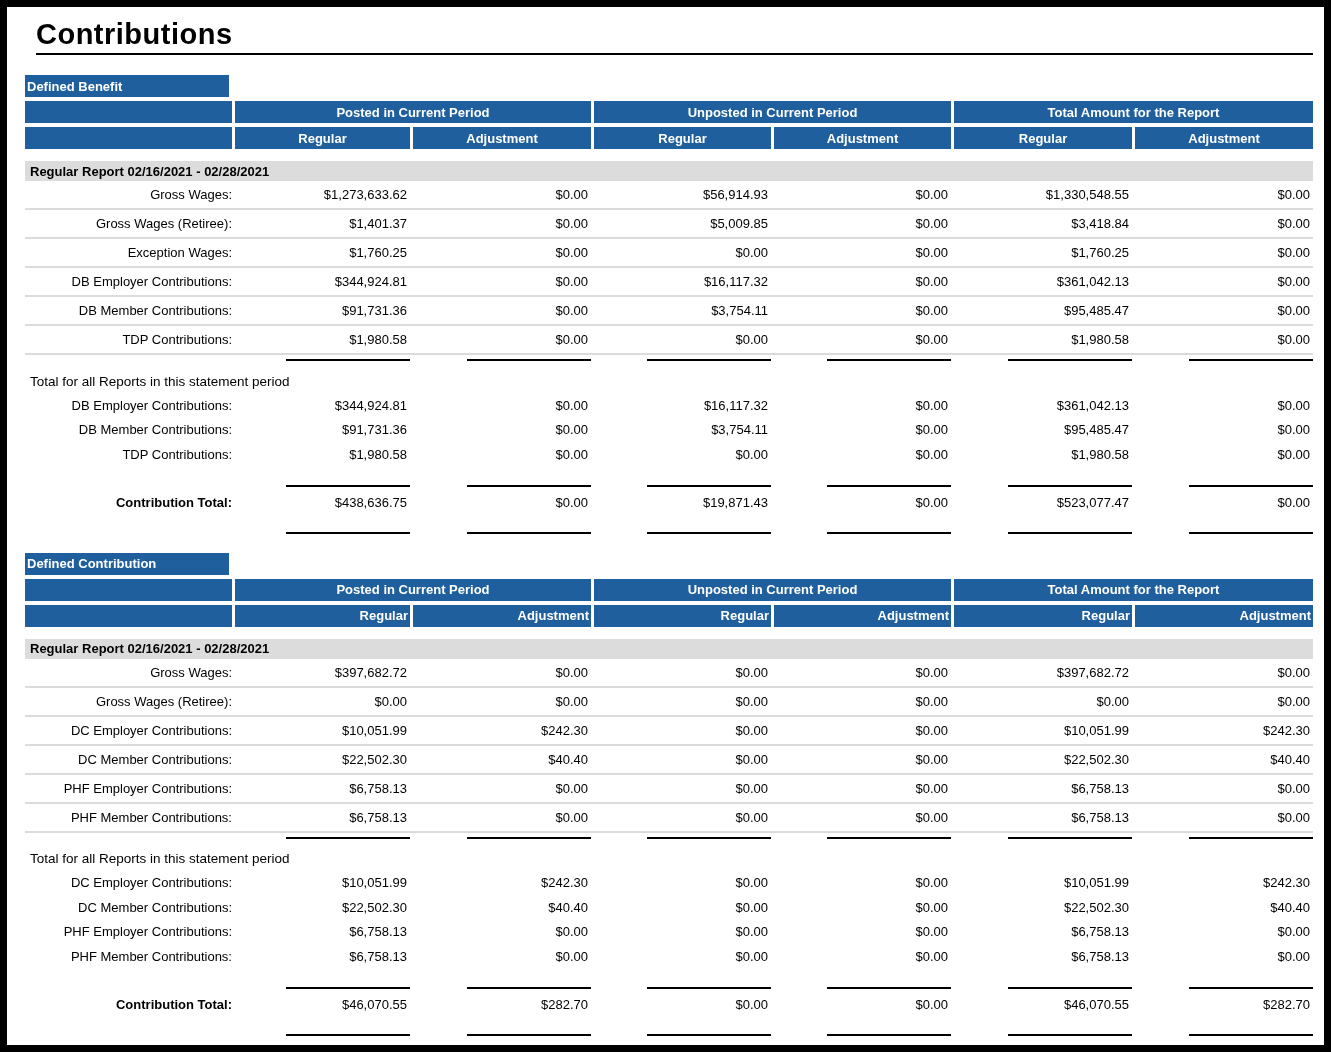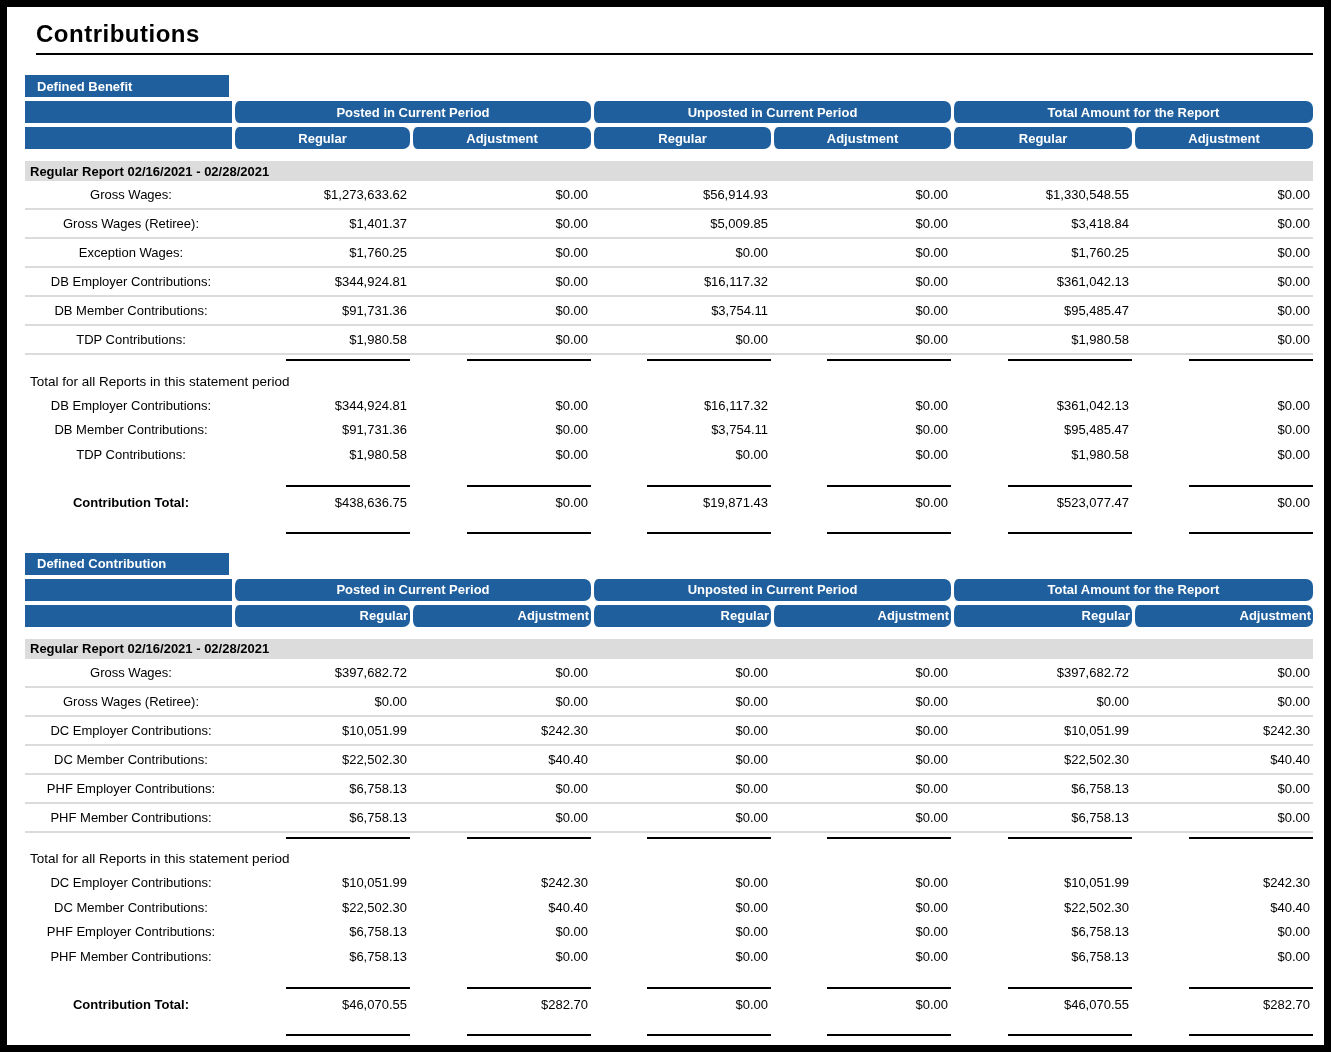--- a/index.html
+++ b/index.html
@@ -8,59 +8,59 @@
 
   .frame {
     width: 1331px; height: 1052px;
     border: 7px solid #000;
     background: #fff;
     overflow: hidden;
   }
   .content { margin-left: 18px; width: 1288px; }
 
   h1.page-title {
-    font-size: 24px; font-weight: bold; letter-spacing: 0.5px;
+    font-size: 29px; font-weight: bold; letter-spacing: 0.5px;
     margin: 10px 0 0 11px; line-height: 34px; color: #000;
   }
   .title-rule { margin-left: 11px; width: 1277px; border-top: 2px solid #000; margin-top: 2px; }
 
   .section { margin-top: 20px; }
   .section + .section { margin-top: 19px; }
 
   .section-tab {
     width: 204px; height: 22px; background: var(--blue);
     color: #fff; font-weight: bold; font-size: 13px;
-    display: flex; align-items: center; padding-left: 12px;
+    display: flex; align-items: center; padding-left: 2px;
   }
 
   .grid {
     display: grid;
     grid-template-columns: 207px 178px 181px 180px 180px 181px 181px;
     width: 1288px;
   }
 
   .hdr-row { margin-top: 4px; height: 22px; }
   .hdr-cell {
     background: var(--blue); color: #fff; font-weight: bold; font-size: 13px;
     display: flex; align-items: center; justify-content: center; height: 22px;
   }
-  .hdr-cell.gap { border-left: 3px solid #fff; border-radius: 7px; }
+  .hdr-cell.gap { border-left: 3px solid #fff; }
   .hdr-cell.blank { justify-content: flex-start; }
   .span2 { grid-column: span 2; }
 
   .sub-right .hdr-cell.sub { justify-content: flex-end; padding-right: 2px; }
 
   .band {
     margin-top: 12px; height: 20px; background: var(--band);
     font-weight: bold; font-size: 13px;
     display: flex; align-items: center; padding-left: 5px; width: 1288px;
   }
 
   .data-row { height: 29px; border-bottom: 2px solid #dbdbdb; align-items: center; font-size: 13px; }
-  .row-label { padding-left: 5px; text-align: center; white-space: nowrap; }
+  .row-label { padding-left: 5px; text-align: right; white-space: nowrap; }
   .cell-value { text-align: right; padding-right: 3px; white-space: nowrap; }
 
   .rule-row { margin-top: 4px; height: 2px; align-items: start; }
   .rule-row .rule { width: 124px; border-top: 2px solid #000; justify-self: end; height: 0; }
   .rule-row.after-totals { margin-top: 18px; }
   .rule-row.after-grand { margin-top: 13px; }
 
   .totals-subtitle {
     margin-top: 8px; height: 24px; display: flex; align-items: center;
     font-weight: normal; font-size: 13.5px; padding-left: 5px;

